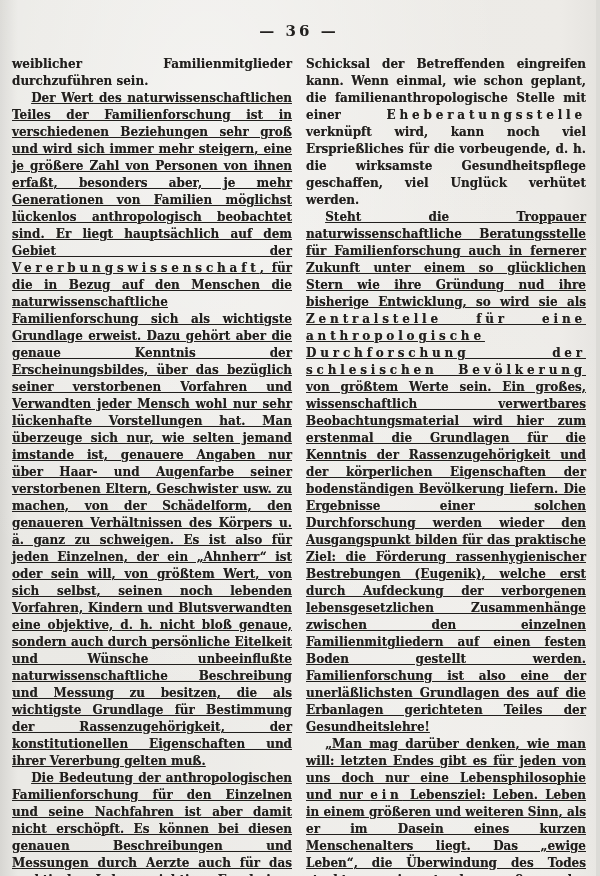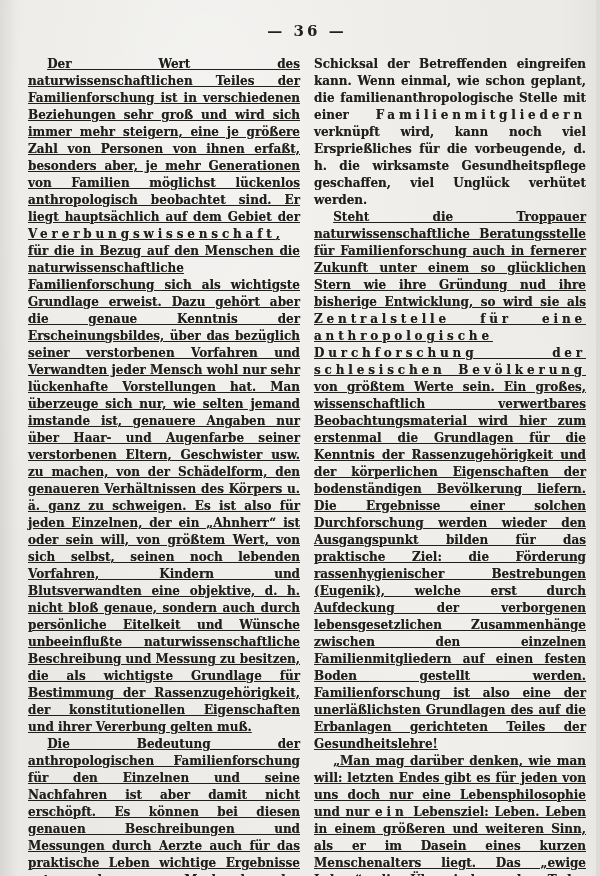--- a/index.html
+++ b/index.html
@@ -10,21 +10,21 @@
     width: 600px;
     height: 876px;
     overflow: hidden;
     background: #dcdbd7;
   }
   .page {
     position: relative;
     width: 596px;
     height: 876px;
     box-sizing: border-box;
-    padding: 20px 10px 0 28px;
+    padding: 20px 10px 0 12px;
     background:
       radial-gradient(ellipse at 35% 15%, rgba(255,255,255,0.45), rgba(255,255,255,0) 55%),
       radial-gradient(ellipse at 70% 80%, rgba(255,255,255,0.25), rgba(255,255,255,0) 60%),
       linear-gradient(90deg, #d7d6d2 0px, #eae9e5 18px, #edebe7 560px, #e5e3df 600px),
       #e9e8e4;
     font-family: "DejaVu Serif", "Liberation Serif", serif;
     font-weight: 700;
     color: #211f1d;
     overflow: hidden;
   }
@@ -57,22 +57,23 @@
     letter-spacing: 0.32em;
   }
 </style>
 </head>
 <body>
 
 <div class="page">
   <div class="page-number">— 36 —</div>
   <div class="columns">
     <div class="column" id="col-left">
+        <p class="para"><span class="run">weiblicher Familienmitglieder durchzuführen sein.</span></p>
         <p class="para indent"><span class="run">Der Wert des naturwissenschaftlichen Teiles der Familienforschung ist in verschiedenen Beziehungen sehr groß und wird sich immer mehr steigern, eine je größere Zahl von Personen von ihnen erfaßt, besonders aber, je mehr Generationen von Familien möglichst lückenlos anthropologisch beobachtet sind. Er liegt hauptsächlich auf dem Gebiet der </span><span class="spaced">Vererbungswissenschaft</span><span class="run">, für die in Bezug auf den Menschen die naturwissenschaftliche Familienforschung sich als wichtigste Grundlage erweist. Dazu gehört aber die genaue Kenntnis der Erscheinungsbildes, über das bezüglich seiner verstorbenen Vorfahren und Verwandten jeder Mensch wohl nur sehr lückenhafte Vorstellungen hat. Man überzeuge sich nur, wie selten jemand imstande ist, genauere Angaben nur über Haar- und Augenfarbe seiner verstorbenen Eltern, Geschwister usw. zu machen, von der Schädelform, den genaueren Verhältnissen des Körpers u. ä. ganz zu schweigen. Es ist also für jeden Einzelnen, der ein „Ahnherr“ ist oder sein will, von größtem Wert, von sich selbst, seinen noch lebenden Vorfahren, Kindern und Blutsverwandten eine objektive, d. h. nicht bloß genaue, sondern auch durch persönliche Eitelkeit und Wünsche unbeeinflußte naturwissenschaftliche Beschreibung und Messung zu besitzen, die als wichtigste Grundlage für Bestimmung der Rassenzugehörigkeit, der konstitutionellen Eigenschaften und ihrer Vererbung gelten muß.</span></p>
         <p class="para indent"><span class="run">Die Bedeutung der anthropologischen Familienforschung für den Einzelnen und seine Nachfahren ist aber damit nicht erschöpft. Es können bei diesen genauen Beschreibungen und Messungen durch Aerzte auch für das praktische Leben wichtige Ergebnisse zutage kommen. Merkmale des Körperbaues, konstitutionelle Fehler werden beobachtet, die rechtzeitige Warnungen ermöglichen, deren Aufdeckung auch bestimmend in das</span></p>
       </div>
     <div class="column" id="col-right">
-        <p class="para"><span class="run">Schicksal der Betreffenden eingreifen kann. Wenn einmal, wie schon geplant, die familienanthropologische Stelle mit einer </span><span class="spaced">Familienmitgliedern</span><span class="run"> verknüpft wird, kann noch viel Ersprießliches für die vorbeugende, d. h. die wirksamste Gesundheitspflege geschaffen, viel Unglück verhütet werden.</span></p>
+        <p class="para"><span class="run">Schicksal der Betreffenden eingreifen kann. Wenn einmal, wie schon geplant, die familienanthropologische Stelle mit einer </span><span class="spaced">Eheberatungsstelle</span><span class="run"> verknüpft wird, kann noch viel Ersprießliches für die vorbeugende, d. h. die wirksamste Gesundheitspflege geschaffen, viel Unglück verhütet werden.</span></p>
         <p class="para indent"><span class="run">Steht die Troppauer naturwissenschaftliche Beratungsstelle für Familienforschung auch in fernerer Zukunft unter einem so glücklichen Stern wie ihre Gründung nud ihre bisherige Entwicklung, so wird sie als </span><span class="spaced">Zentralstelle für eine anthropologische Durchforschung der schlesischen Bevölkerung</span><span class="run"> von größtem Werte sein. Ein großes, wissenschaftlich verwertbares Beobachtungsmaterial wird hier zum erstenmal die Grundlagen für die Kenntnis der Rassenzugehörigkeit und der körperlichen Eigenschaften der bodenständigen Bevölkerung liefern. Die Ergebnisse einer solchen Durchforschung werden wieder den Ausgangspunkt bilden für das praktische Ziel: die Förderung rassenhygienischer Bestrebungen (Eugenik), welche erst durch Aufdeckung der verborgenen lebensgesetzlichen Zusammenhänge zwischen den einzelnen Familienmitgliedern auf einen festen Boden gestellt werden. Familienforschung ist also eine der unerläßlichsten Grundlagen des auf die Erbanlagen gerichteten Teiles der Gesundheitslehre!</span></p>
         <p class="para indent"><span class="run">„Man mag darüber denken, wie man will: letzten Endes gibt es für jeden von uns doch nur eine Lebensphilosophie und nur </span><span class="spaced">ein</span><span class="run"> Lebensziel: Leben. Leben in einem größeren und weiteren Sinn, als er im Dasein eines kurzen Menschenalters liegt. Das „ewige Leben“, die Überwindung des Todes steckt — eingestandenermaßen oder nicht — doch stets hinter allen Gedanken und Wünschen. Ich wüßte nichts, was besser dazu paßte, als das Wissen um die Kräfte und die Anlagen, welche in einem Menschen zusammenfließen, Tat und Wirkung werden, und sich wieder in</span></p>
       </div>
   </div>
 </div>
 
 </body></html>

